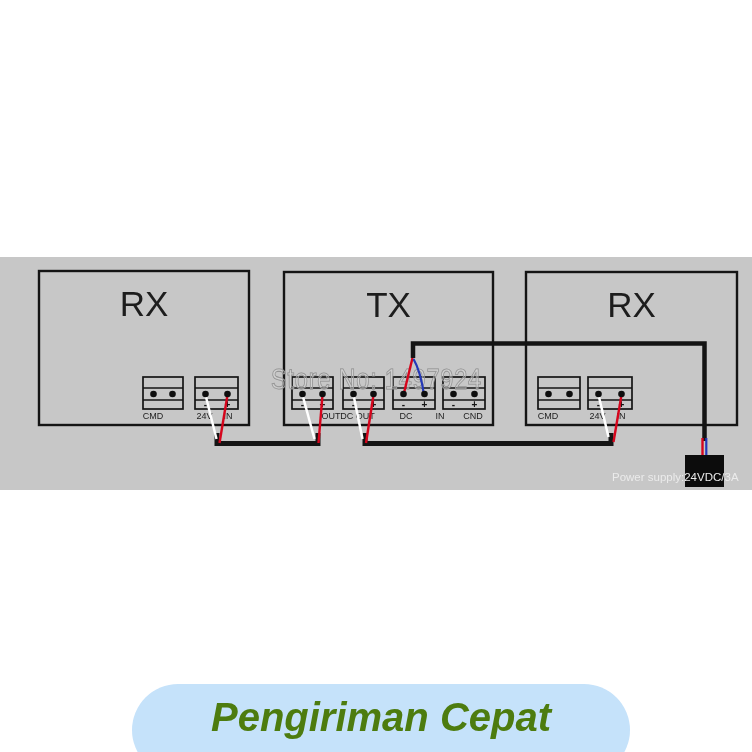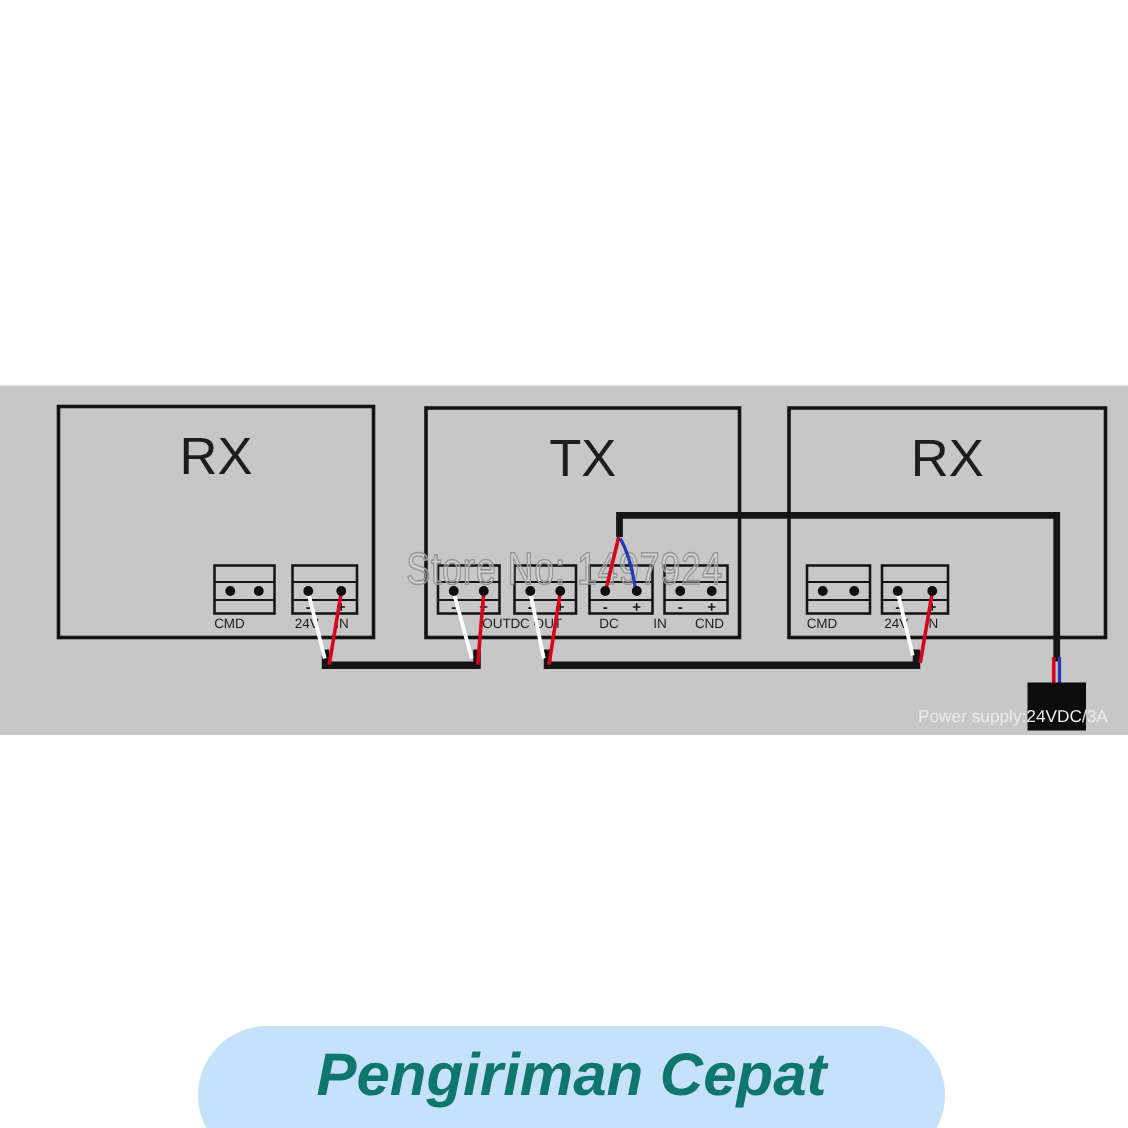--- a/index.html
+++ b/index.html
@@ -107,14 +107,14 @@
     <circle cx="474.5" cy="394" r="3.3" fill="#0e0e0e"></circle>
     <circle cx="548.5" cy="394" r="3.3" fill="#0e0e0e"></circle>
     <circle cx="569.5" cy="394" r="3.3" fill="#0e0e0e"></circle>
     <circle cx="598.5" cy="394" r="3.3" fill="#0e0e0e"></circle>
     <circle cx="621.5" cy="394" r="3.3" fill="#0e0e0e"></circle>
     <rect x="685" y="455" width="39" height="32" fill="#0c0c0c"></rect>
     <text x="612" y="481" font-size="11.5" fill="#ebebeb" text-anchor="start">Power supply:24VDC/3A</text>
   </svg>
 
 <div class="badge" style="background: rgb(197, 226, 250);">
-  <span style="color: #0f766e;">Pengiriman Cepat</span>
+  <span style="color: #4d7c0f;">Pengiriman Cepat</span>
 </div>
 
 </body></html>

